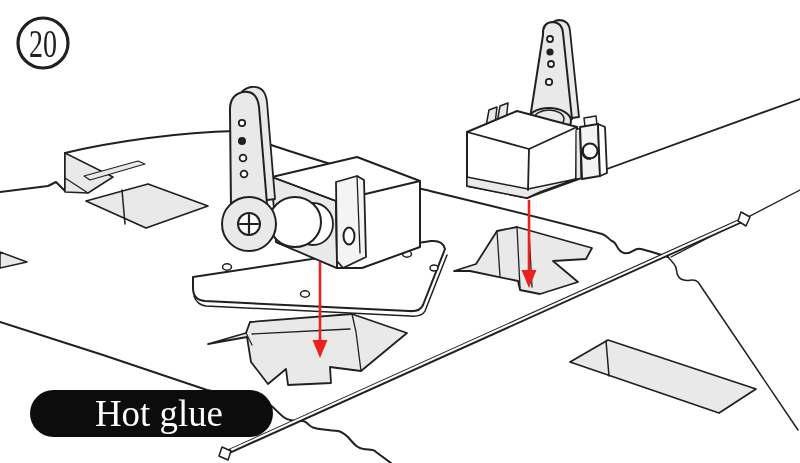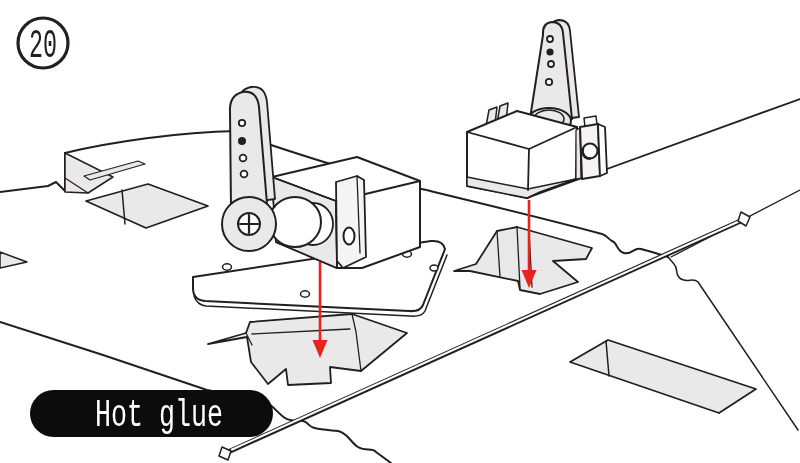--- a/index.html
+++ b/index.html
@@ -1,21 +1,21 @@
 <!DOCTYPE html>
 <html style="--c-line: #231f20; --c-panel_fill: #e9e9e9; --c-arrow: #e8231e; --c-callout_bg: #0c0c0c; --c-callout_text: #ffffff; --c-paper: #ffffff;"><head>
 <meta charset="utf-8">
 <style>
   :root{
     --c-line:#231f20; --c-panel_fill:#e9e9e9; --c-arrow:#e8231e;
     --c-callout_bg:#0c0c0c; --c-callout_text:#ffffff; --c-paper:#ffffff;
   }
   html,body{margin:0;padding:0;background:#fff;}
   .stage{position:relative;width:800px;height:463px;background:var(--c-paper);
-         font-family:Liberation Mono, monospace;overflow:hidden;}
+         font-family:Liberation Serif, serif;overflow:hidden;}
   svg{display:block}
   .ln{stroke:var(--c-line);fill:none;stroke-linecap:round;stroke-linejoin:round;}
   .w2{stroke-width:2}.w15{stroke-width:1.5}.w13{stroke-width:1.3}.w18{stroke-width:1.8}
   .gray{fill:var(--c-panel_fill);stroke:var(--c-line);stroke-linejoin:round;}
   .white{fill:var(--c-paper);stroke:var(--c-line);stroke-linejoin:round;}
   .lightest{fill:#f4f4f4;stroke:var(--c-line);stroke-linejoin:round;}
   .holefill{fill:var(--c-line);}
   .arrow-line{stroke:var(--c-arrow);stroke-width:2.6;fill:none;}
   .arrow-head{fill:var(--c-arrow);}
   .badge-circle{fill:var(--c-paper);stroke:var(--c-line);stroke-width:3.2;}

